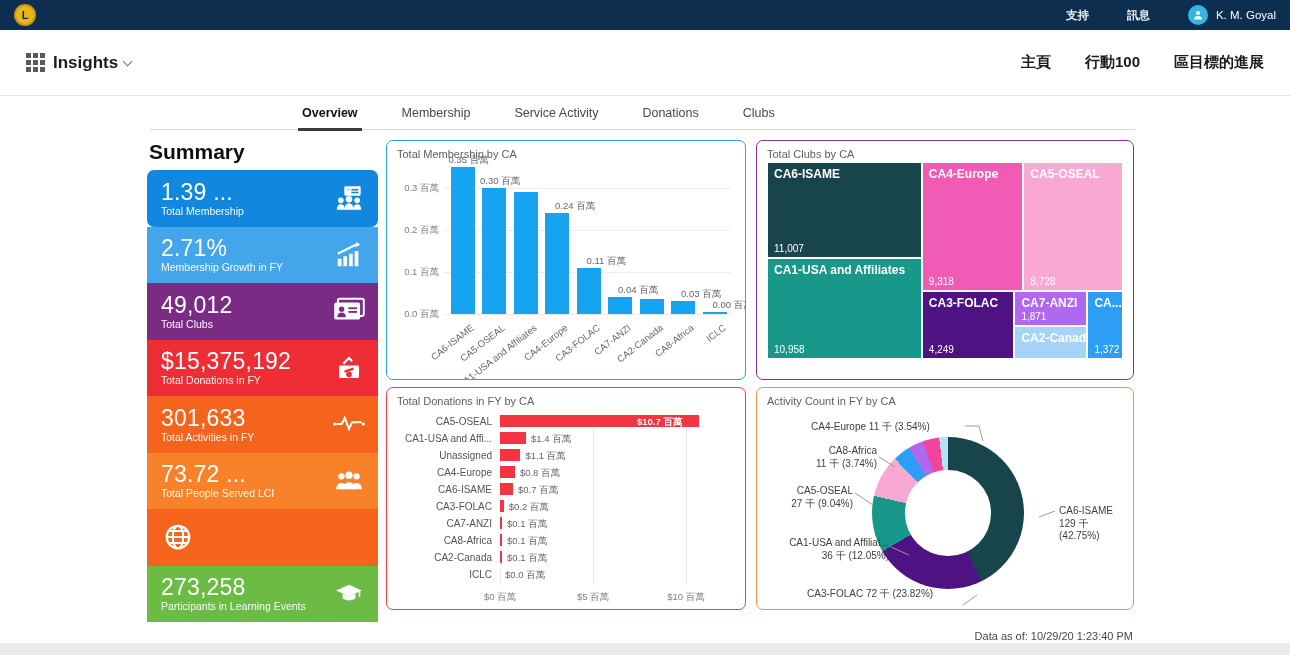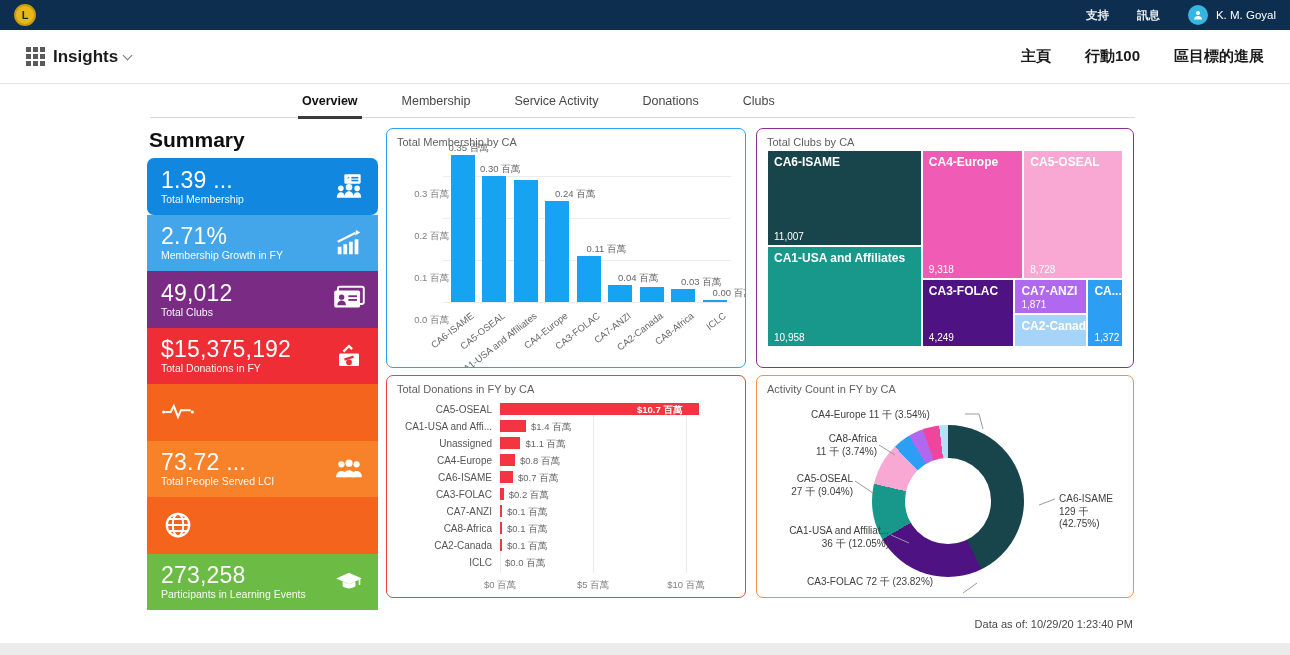--- a/index.html
+++ b/index.html
@@ -3,28 +3,28 @@
 <meta charset="utf-8">
 <style>
   * { margin:0; padding:0; box-sizing:border-box; }
   html,body { width:1290px; height:655px; background:#fff; overflow:hidden;
     font-family:"Liberation Sans", sans-serif; }
 
   
   .navbar { height:30px; background:#0d2e4e; display:flex; align-items:center; padding:0 14px; }
   .logo { width:22px; height:22px; border-radius:50%; background:#e8b719; border:2px solid #c79a10;
     display:flex; align-items:center; justify-content:center; color:#0d2e4e; font-size:11px; font-weight:bold; }
-  .nav-right { margin-left:auto; display:flex; align-items:center; gap:28px;text-align:center; }
+  .nav-right { margin-left:auto; display:flex; align-items:center; gap:38px;text-align:center; }
   .nav-link { color:#e8edf2; font-size:11.5px; font-weight:bold; cursor:pointer; }
   .user-chip { display:flex; align-items:center; gap:8px; }
   .avatar { width:20px; height:20px; border-radius:50%; background:#35b6e0; display:flex; align-items:center; justify-content:center; }
   .user-name { color:#fff; font-size:11.5px; }
 
   
-  .header { height:54px; display:flex; align-items:center; padding:0 26px; border-bottom:1px solid #e3e3e3; background:#fff; }
+  .header { height:66px; display:flex; align-items:center; padding:0 26px; border-bottom:1px solid #e3e3e3; background:#fff; }
   .grid-icon { display:grid; grid-template-columns:repeat(3,5px); grid-template-rows:repeat(3,5px); gap:2px; margin-right:8px; }
   .grid-icon span { background:#5a5a5a; }
   .app-title { font-size:17px; font-weight:bold; color:#1b1b1b; }
   .chev { width:7px; height:7px; border-right:1.6px solid #777; border-bottom:1.6px solid #777;
     transform:rotate(45deg); margin:-3px 0 0 6px; display:inline-block; }
   .header-links { margin-left:auto; display:flex; gap:34px; }
   .header-link { font-size:15px; font-weight:bold; color:#1a1a1a; cursor:pointer; }
 
   
   .tabs { margin-left:150px; width:985px; display:flex; gap:44px; padding:10px 0 0 152px; border-bottom:1px solid #d8d8d8; }
@@ -46,21 +46,21 @@
   .panel { background:#fff; border-radius:7px; padding:7px 10px; position:relative; overflow:hidden; }
   .panel-title { font-size:11px; color:#5f5f5f; margin-bottom:2px; }
   .p-members  { border:1.5px solid #2ba1f2; }
   .p-clubs    { border:1.5px solid #8b3096; }
   .p-donation { border:1.5px solid #f2403f; }
   .p-activity { border:1.5px solid #f79043; }
 
   
   .colchart { position:relative; height:208px; }
   .gridline-h { position:absolute; left:46px; right:4px; height:1px; background:#ededed; }
-  .ytick { position:absolute; left:10px; width:42px; text-align:right; font-size:9.5px; color:#808080; transform:translateY(-50%);margin-top:18px; }
+  .ytick { position:absolute; left:0; width:42px; text-align:right; font-size:9.5px; color:#808080; transform:translateY(-50%); }
   .cbar { position:absolute; background:#16a3f2; }
   .cbar-label { position:absolute; font-size:9.5px; color:#666; white-space:nowrap; }
   .xlab { position:absolute; font-size:9.5px; color:#666; white-space:nowrap; transform-origin:100% 0; transform:translateX(-100%) rotate(-38deg); }
 
   
   .rowchart { position:relative; height:190px; margin-top:4px; }
   .gridline-v { position:absolute; width:1px; background:#ebebeb; }
   .rlab { position:absolute; width:95px; text-align:right; font-size:10px; color:#555; white-space:nowrap; overflow:hidden; }
   .rbar { position:absolute; background:#f23540; }
   .rval { position:absolute; font-size:9.5px; color:#666; white-space:nowrap; }
@@ -196,20 +196,24 @@
           <div class="kpi-icon">
             <svg width="30" height="30" viewBox="0 0 24 24">
               <rect x="4" y="10" width="16" height="10" rx="1" fill="#fff"></rect>
               <rect x="8.2" y="12.8" width="7.6" height="1.8" fill="currentColor" transform="rotate(-18 12 13.7)"></rect>
               <circle cx="12" cy="17" r="2.3" fill="currentColor"></circle>
               <path d="M7.5 8.5 L12 4 l2.5 2.5" stroke="#fff" stroke-width="1.8" fill="none"></path>
             </svg>
           </div>
         </div>
         <div class="kpi" style="background: rgb(244, 100, 29); color: rgb(244, 100, 29);">
+          <div class="kpi-text">
+            <div class="kpi-value" style="color: rgb(255, 255, 255);">301,633</div>
+            <div class="kpi-label" style="color: rgb(255, 255, 255);">Total Activities in FY</div>
+          </div>
           <div class="kpi-icon">
             <svg width="34" height="26" viewBox="0 0 28 20">
               <circle cx="2.2" cy="10" r="1.3" fill="#fff"></circle>
               <circle cx="25.8" cy="10" r="1.3" fill="#fff"></circle>
               <path d="M3.5 10h4.5l2.5-5 3.5 9 2.5-5.5h8" stroke="#fff" stroke-width="1.7" fill="none"></path>
             </svg>
           </div>
         </div>
         <div class="kpi" style="background: rgb(248, 130, 42); color: rgb(248, 130, 42);">
           <div class="kpi-text">

